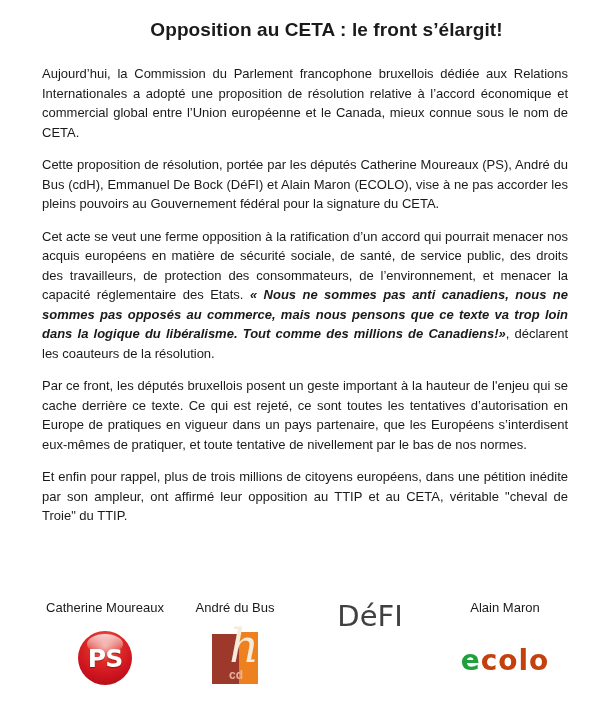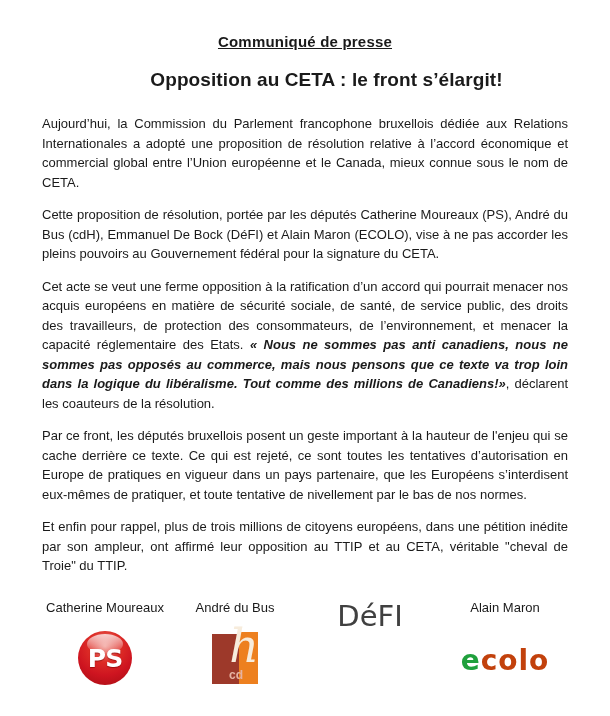--- a/index.html
+++ b/index.html
@@ -117,21 +117,20 @@
     letter-spacing:1px;
   }
   .ecolo-e    { color:#1fa03c; }
   .ecolo-rest { color:#c2410c; }
 </style>
 </head>
 <body>
 
 <div class="page">
 
-  <div class="kicker">Communiqué de presse</div>
 
   <div class="doc-title">Opposition au CETA : le front s’élargit!</div>
 
   <div class="body-text">
     <p>Aujourd’hui, la Commission du Parlement francophone bruxellois dédiée aux Relations Internationales a adopté une proposition de résolution relative à l’accord économique et commercial global entre l’Union européenne et le Canada, mieux connue sous le nom de CETA.</p>
     <p>Cette proposition de résolution, portée par les députés Catherine Moureaux (PS), André du Bus (cdH), Emmanuel De Bock (DéFI) et Alain Maron (ECOLO),  vise à ne pas accorder les pleins pouvoirs au Gouvernement fédéral pour la signature du CETA.</p>
     <p><span>Cet acte se veut une ferme opposition à la ratification d’un accord qui pourrait menacer nos acquis européens en matière de sécurité sociale, de santé, de service public, des droits des travailleurs, de protection des consommateurs, de l’environnement, et menacer la capacité réglementaire des Etats. </span><span class="quote">« Nous ne sommes pas anti canadiens, nous ne sommes pas opposés au commerce, mais nous pensons que ce texte va trop loin dans la logique du libéralisme. Tout comme des millions de Canadiens!»</span><span>, déclarent les coauteurs de la résolution.</span></p>
     <p>Par ce front, les députés bruxellois posent un geste important à la hauteur de l'enjeu qui se cache derrière ce texte. Ce qui est rejeté, ce sont  toutes les tentatives d’autorisation en Europe de pratiques en vigueur dans un pays partenaire, que les Européens s’interdisent eux-mêmes de pratiquer, et toute tentative de nivellement par le bas de nos normes.</p>
     <p>Et enfin pour rappel, plus de trois millions de citoyens européens, dans une pétition inédite par son ampleur, ont affirmé leur opposition au TTIP et au CETA, véritable "cheval de Troie" du TTIP.</p>
   </div>

